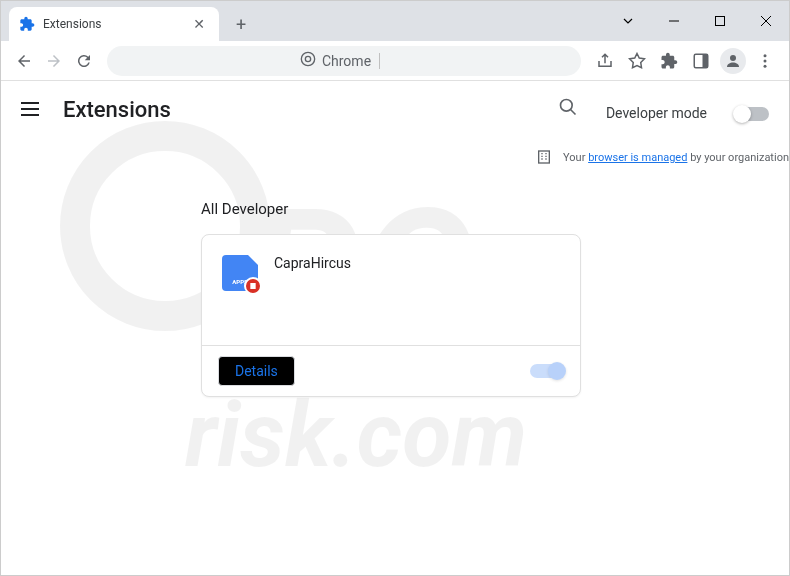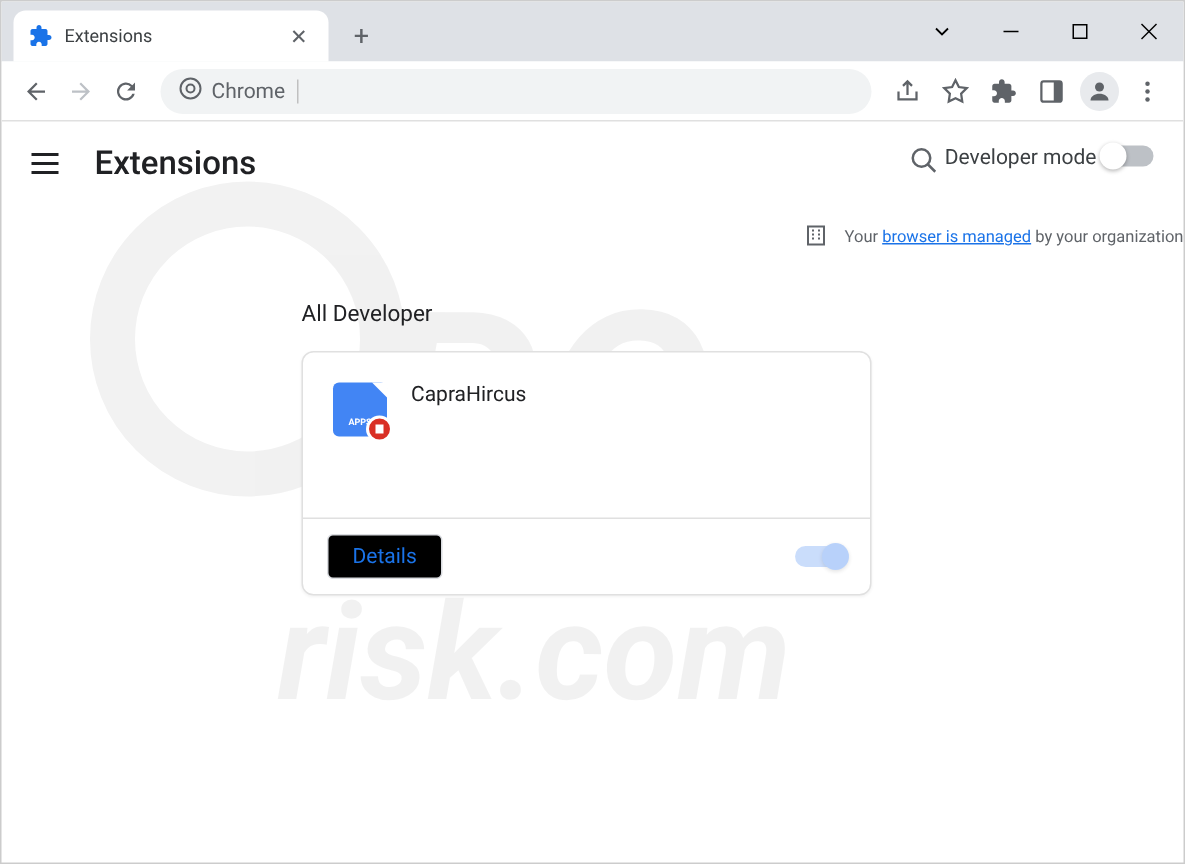--- a/index.html
+++ b/index.html
@@ -17,34 +17,34 @@
 .tab-close { font-size: 14px; color: #5f6368; cursor: pointer; padding: 2px 4px; }
 .newtab { width: 28px; height: 28px; display: flex; align-items: center; justify-content: center; margin-left: 8px; margin-bottom: 3px; color: #5f6368; font-size: 18px; cursor: pointer; }
 .win-controls { position: absolute; right: 0; top: 0; display: flex; height: 40px; align-items: center; }
 .win-btn { width: 46px; height: 30px; display: flex; align-items: center; justify-content: center; color: #000; }
 .win-btn svg { width: 12px; height: 12px; }
 
 
 .toolbar { height: 40px; background: #fff; display: flex; align-items: center; padding: 0 8px; border-bottom: 1px solid #e0e0e0; position: relative; z-index: 1; }
 .nav-btn { width: 30px; height: 30px; display: flex; align-items: center; justify-content: center; color: #5f6368; border-radius: 50%; }
 .nav-btn.disabled { color: #bdc1c6; }
-.omnibox { flex: 1; height: 30px; background: #f1f3f4; border-radius: 15px; display: flex; align-items: center; padding: 0 12px; margin: 0 8px; }
+.omnibox { flex: 1; height: 30px; background: #f1f3f4; border-radius: 15px; display: flex; align-items: center; padding: 0 12px; margin: 0 8px; justify-content: center; }
 .omni-icon { color: #5f6368; margin-right: 6px; }
 .omni-label { font-size: 14px; color: #5f6368; margin-right: 8px; }
 .omni-sep { width: 1px; height: 16px; background: #c0c0c0; margin-right: 8px; }
 .omni-url { font-size: 14px; color: #202124; flex: 1; }
 .tb-icon { width: 32px; height: 32px; display: flex; align-items: center; justify-content: center; color: #5f6368; }
 .avatar { width: 26px; height: 26px; border-radius: 50%; background: #e8eaed; display: flex; align-items: center; justify-content: center; }
 
 
 .ext-header { height: 56px; display: flex; align-items: center; padding: 0 20px; position: relative; z-index: 1; }
 .hamburger { width: 24px; height: 24px; display: flex; flex-direction: column; justify-content: center; gap: 4px; margin-right: 18px; cursor: pointer; }
 .hamburger span { height: 2px; background: #202124; width: 18px; }
 .page-title { font-size: 22px; color: #202124; font-weight: 500; }
-.ext-header-right { margin-left: auto; display: flex; align-items: flex-start; gap: 4px; }
+.ext-header-right { margin-left: auto; display: flex; align-items: flex-end; gap: 28px; }
 .dev-mode { font-size: 14px; color: #3c4043; }
 .toggle { width: 34px; height: 14px; background: #bdc1c6; border-radius: 7px; position: relative; cursor: pointer; }
 .toggle::after { content: ''; position: absolute; width: 18px; height: 18px; background: #fff; border-radius: 50%; top: -2px; left: -2px; box-shadow: 0 1px 3px rgba(0,0,0,0.3); }
 
 
 .managed { text-align: right; padding: 12px 0; font-size: 11px; color: #5f6368; position: relative; z-index: 1; }
 .managed a { color: #1a73e8; text-decoration: underline; }
 .managed-icon { display: inline-block; vertical-align: middle; margin-right: 8px; }
 
 

